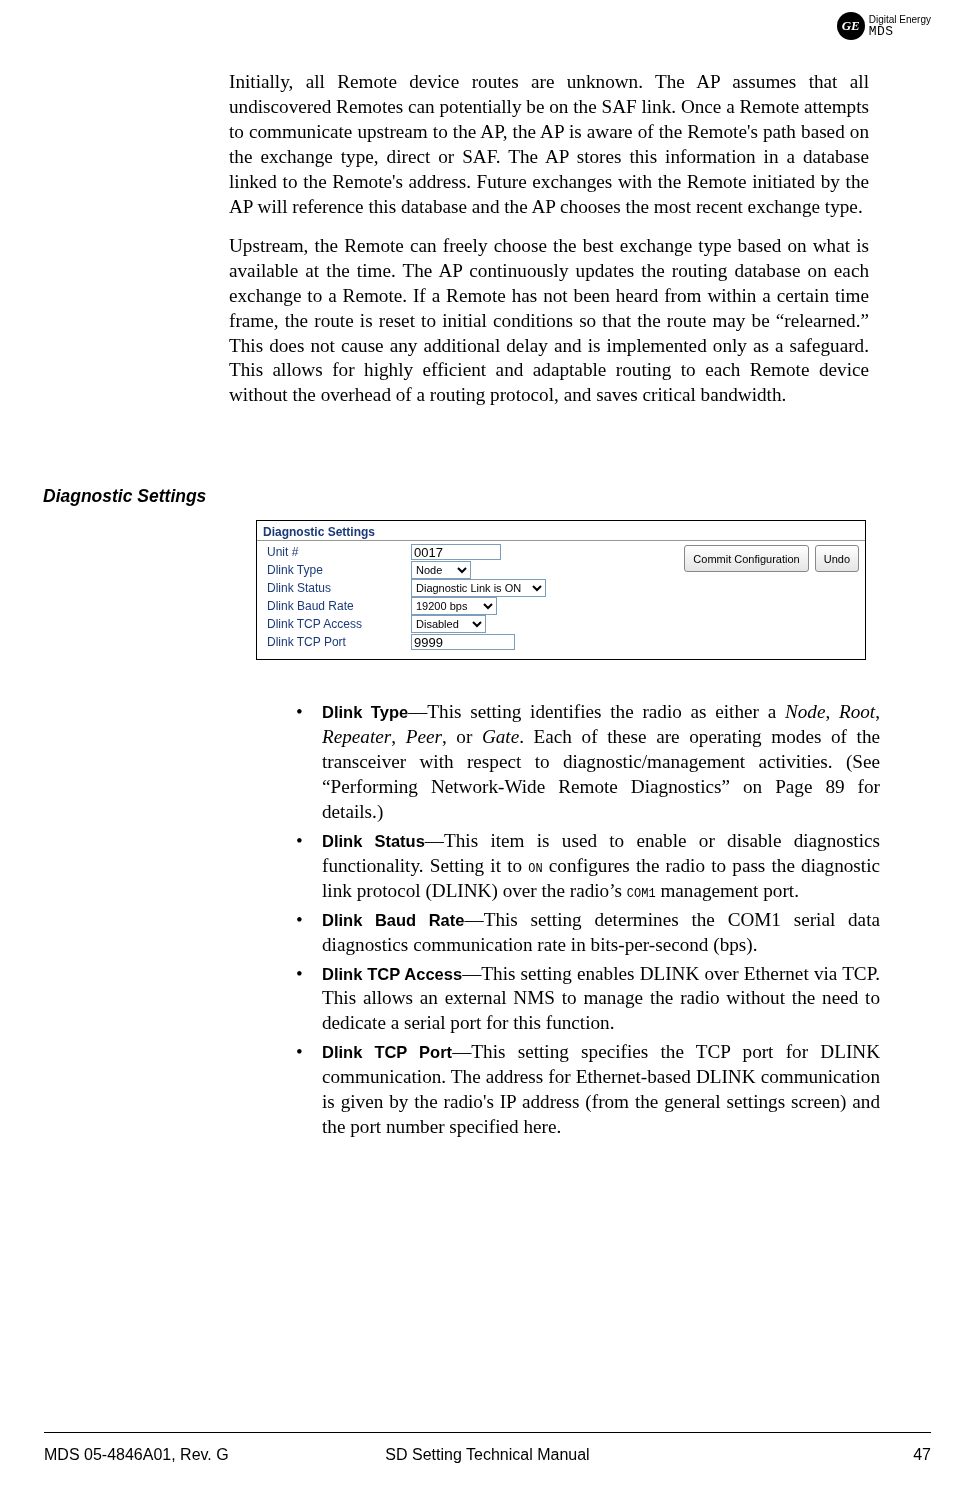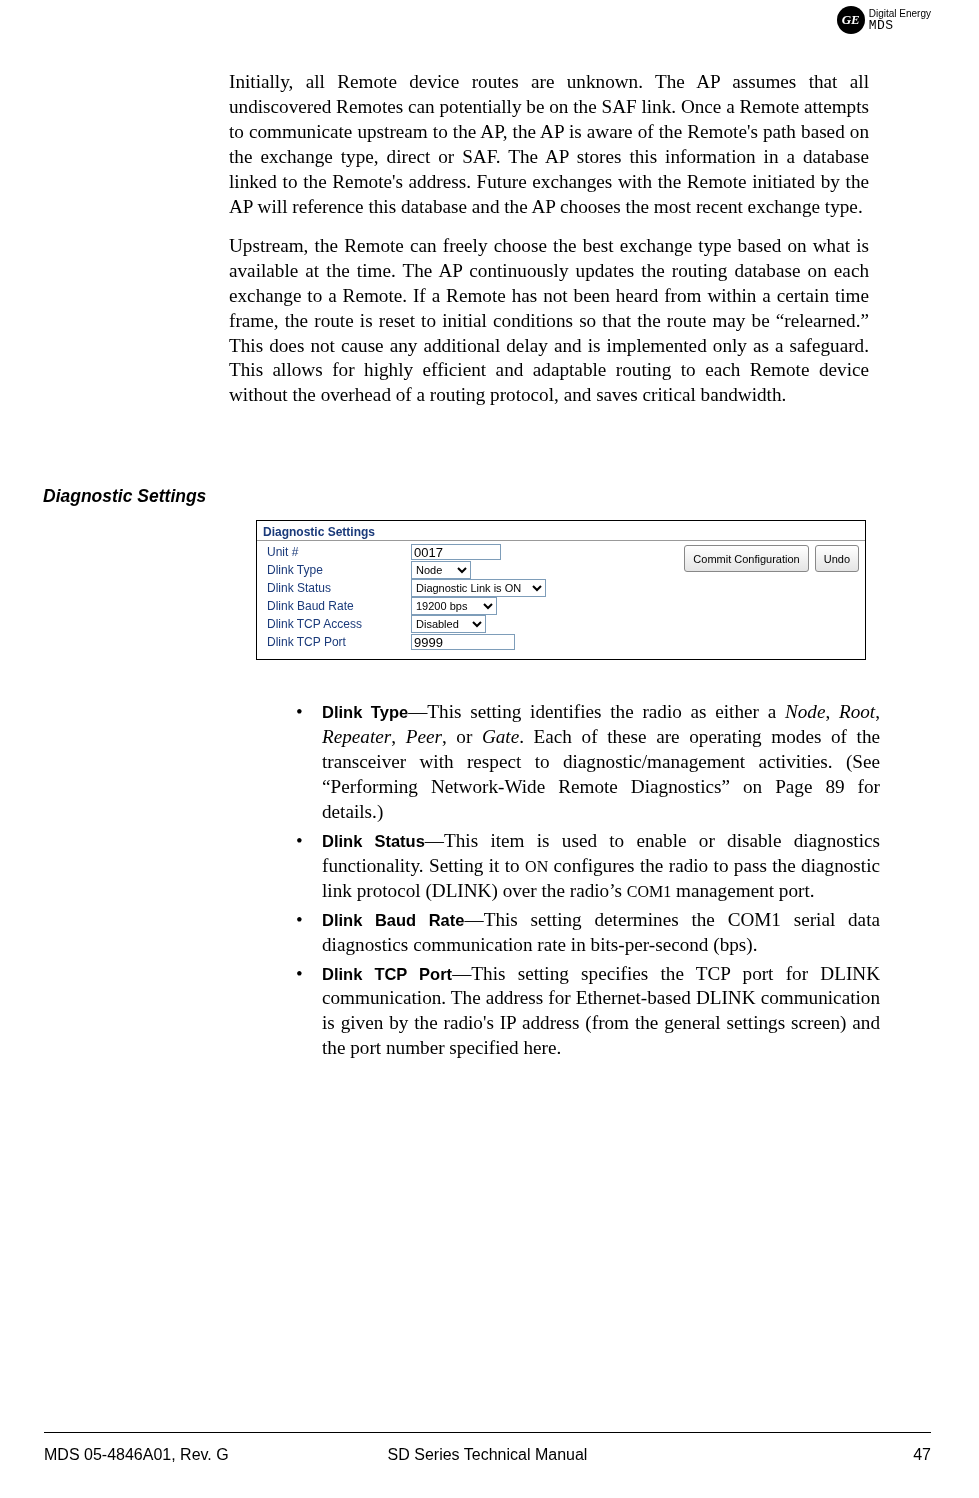--- a/index.html
+++ b/index.html
@@ -8,21 +8,21 @@
     padding: 0;
     background: #fff;
     font-family: "Times New Roman", Times, serif;
     width: 979px;
     height: 1498px;
     position: relative;
     color: #000;
   }
   .header-logo {
     position: absolute;
-    top: 6px;
+    top: 12px;
     right: 48px;
     display: flex;
     align-items: center;
     gap: 4px;
   }
   .ge-circle {
     width: 28px;
     height: 28px;
     border-radius: 50%;
     background: #000;
@@ -157,22 +157,22 @@
     display: inline-block;
     width: 26px;
     text-indent: 0;
   }
   .term {
     font-family: Arial, Helvetica, sans-serif;
     font-weight: bold;
     font-size: 16.5px;
   }
   .smcaps {
-    font-family: Liberation Serif, serif;
-    font-size: 16px;
+    font-family: Liberation Mono, monospace;
+    font-size: 12px;
   }
   em { font-style: italic; }
   
   .footer {
     position: absolute;
     left: 44px;
     right: 48px;
     bottom: 34px;
     border-top: 1px solid #000;
     padding-top: 13px;
@@ -236,21 +236,22 @@
       <button>Undo</button>
     </div>
   </div>
 </div>
 
 <div class="bullets">
   <ul>
     <li><span class="term">Dlink Type</span><span>—This setting identifies the radio as either a </span><em>Node</em><span>, </span><em>Root</em><span>, </span><em>Repeater</em><span>, </span><em>Peer</em><span>, or </span><em>Gate</em><span>. Each of these are operating modes of the transceiver with respect to diagnostic/management activities. (See “Performing Network-Wide Remote Diagnostics” on Page 89 for details.)</span></li>
     <li><span class="term">Dlink Status</span><span>—This item is used to enable or disable diagnostics functionality. Setting it to </span><span class="smcaps">ON</span><span> configures the radio to pass the diagnostic link protocol (DLINK) over the radio’s </span><span class="smcaps">COM1</span><span> management port.</span></li>
     <li><span class="term">Dlink Baud Rate</span><span>—This setting determines the COM1 serial data diagnostics communication rate in bits-per-second (bps).</span></li>
+    <li><span class="term">Dlink TCP Access</span><span>—This setting enables DLINK over Ethernet via TCP. This allows an external NMS to manage the radio without the need to dedicate a serial port for this function.</span></li>
     <li><span class="term">Dlink TCP Port</span><span>—This setting specifies the TCP port for DLINK communication. The address for Ethernet-based DLINK communication is given by the radio's IP address (from the general settings screen) and the port number specified here.</span></li>
   </ul>
 </div>
 
 <div class="footer">
   <span class="left">MDS 05-4846A01, Rev. G</span>
-  <span class="center">SD Series Technical Manual</span>
+  <span class="center">SD Setting Technical Manual</span>
   <span class="right">47</span>
 </div>
 
 </body></html>

